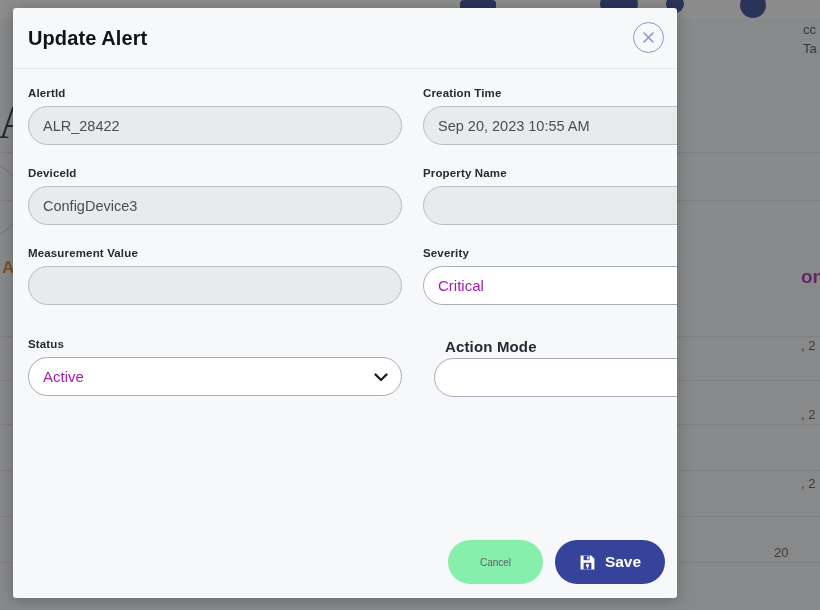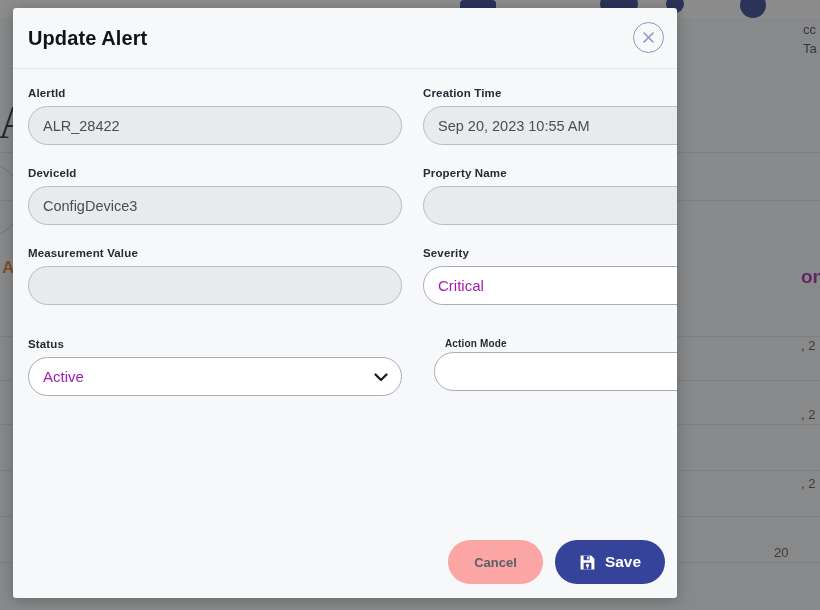--- a/index.html
+++ b/index.html
@@ -116,21 +116,21 @@
 
   .flabel {
     font-size: 11.5px;
     font-weight: 700;
     color: #262a33;
     letter-spacing: 0.15px;
     margin-bottom: 7px;
     display: block;
   }
   .flabel.big {
-    font-size: 10px;
+    font-size: 15px;
     margin-left: 11px;
     margin-bottom: 3px;
   }
 
   .finput {
     width: 100%;
     height: 39px;
     border-radius: 22px;
     border: 1px solid #b9bcc4;
     background: #e9eaec;
@@ -184,24 +184,24 @@
     border-radius: 22px;
     height: 44px;
     font-family: "Liberation Sans", sans-serif;
     cursor: pointer;
     display: inline-flex;
     align-items: center;
     justify-content: center;
   }
   .btn-cancel {
     width: 95px;
-    background: #fca5a5;
+    background: #86efac;
     color: #5a5e6b;
-    font-size: 13px;
-    font-weight: 700;
+    font-size: 10px;
+    font-weight: 400;
   }
   .btn-save {
     width: 110px;
     background: #36439a;
     color: #ffffff;
     font-size: 15.5px;
     font-weight: 700;
     gap: 9px;
   }
   .btn-save svg { display: block; }

